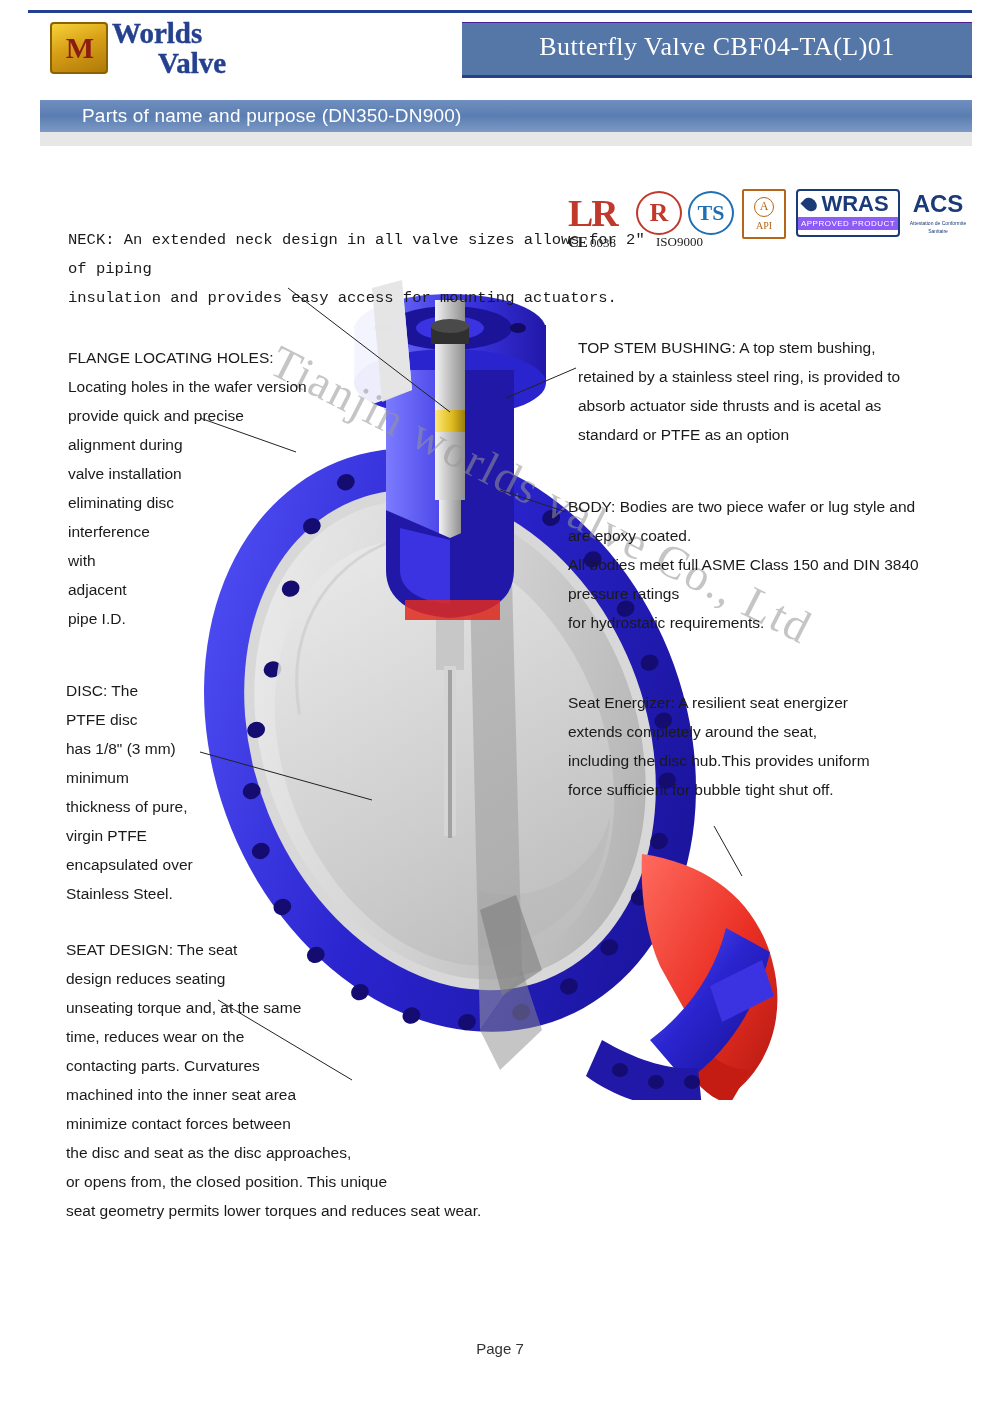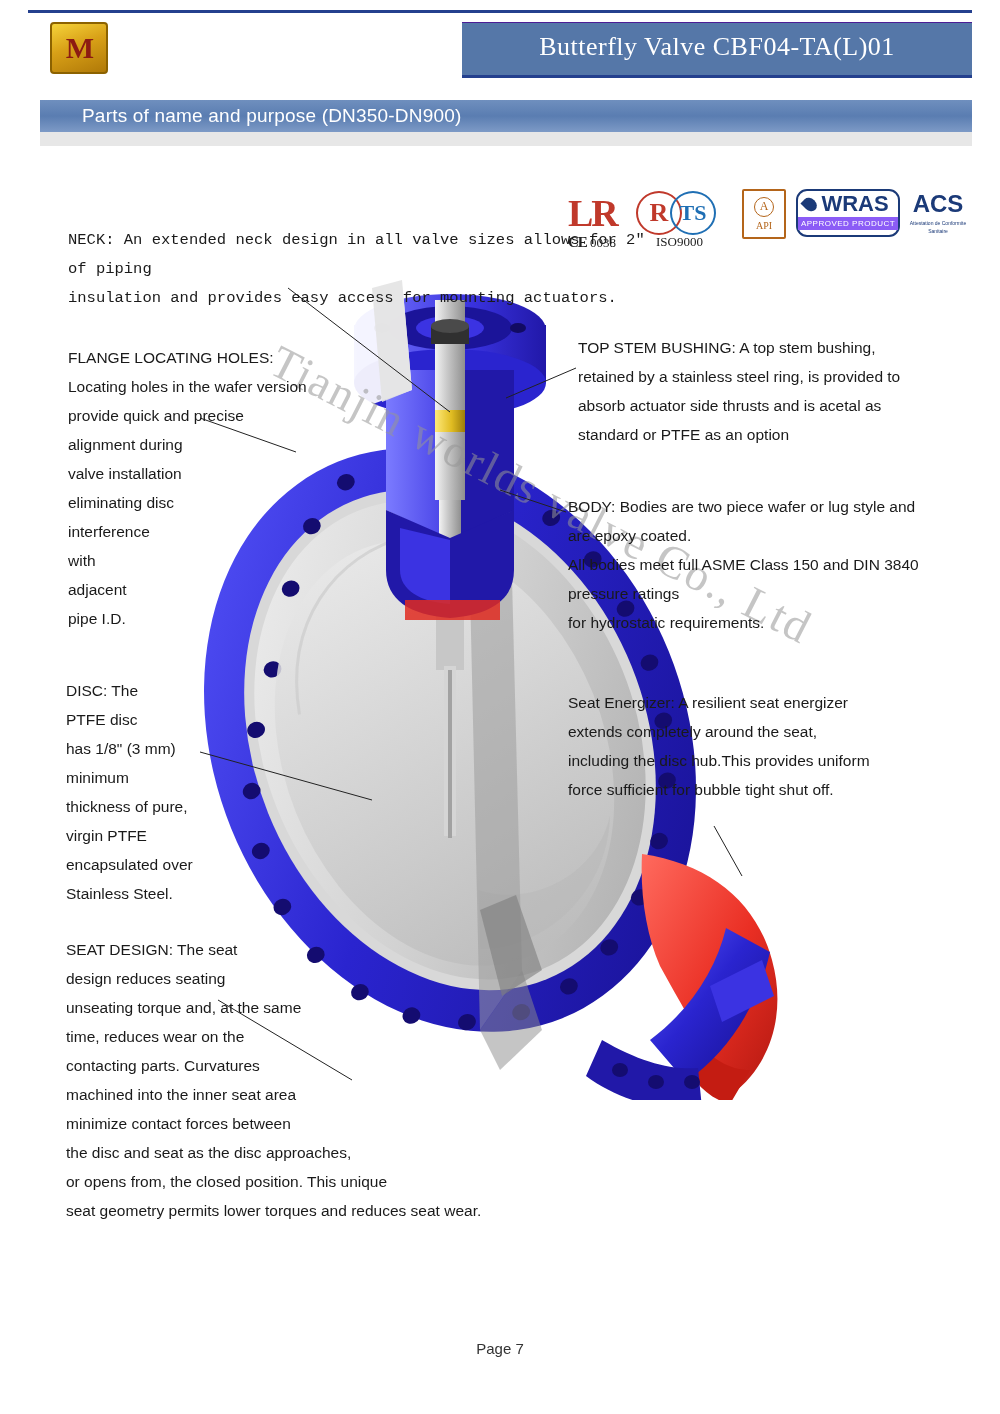--- a/index.html
+++ b/index.html
@@ -133,21 +133,21 @@
     border: 2px solid #c0392b;
     border-radius: 50%;
     color: #c0392b;
     font-family: "Liberation Serif", serif;
     font-size: 26px;
     font-weight: bold;
     text-align: center;
     line-height: 40px;
   }
   .cert-ts {
-    left: 110px; top: 4px; width: 46px; height: 44px;
+    left: 128px; top: 4px; width: 46px; height: 44px;
     border: 2px solid #1f6fb4;
     border-radius: 50%;
     color: #1f6fb4;
     font-family: "Liberation Serif", serif;
     font-size: 22px;
     font-weight: bold;
     text-align: center;
     line-height: 40px;
   }
   .cert-api {
@@ -165,21 +165,21 @@
     display: inline-block;
     border: 1.5px solid #b4651a;
     border-radius: 50%;
     width: 18px; height: 18px;
     line-height: 17px;
     font-size: 12px;
   }
   .cert-wras {
     left: 236px; top: 2px; width: 104px; height: 48px;
     border: 2px solid #1b3a78;
-    border-radius: 11px;
+    border-radius: 4px;
     background: #ffffff;
     color: #1b3a78;
   }
   .cert-wras .wras-main {
     font-family: "Liberation Sans", sans-serif;
     font-weight: bold;
     font-size: 22px;
     line-height: 26px;
     text-align: center;
     padding-left: 14px;
@@ -299,20 +299,24 @@
     font-size: 15px;
   }
 </style>
 </head>
 <body>
 
 <div class="top-rule"></div>
 
 <div class="logo">
   <div class="logo-badge">M</div>
+  <div class="logo-text">
+    <span>Worlds</span>
+    <span class="l2">Valve</span>
+  </div>
 </div>
 
 <div class="title-box">Butterfly Valve  CBF04-TA(L)01</div>
 
 <div class="section-bar">
   <div class="section-bar-label">Parts of name and purpose (DN350-DN900)</div>
 </div>
 <div class="section-bar-under"></div>
 
 <div class="certs">

